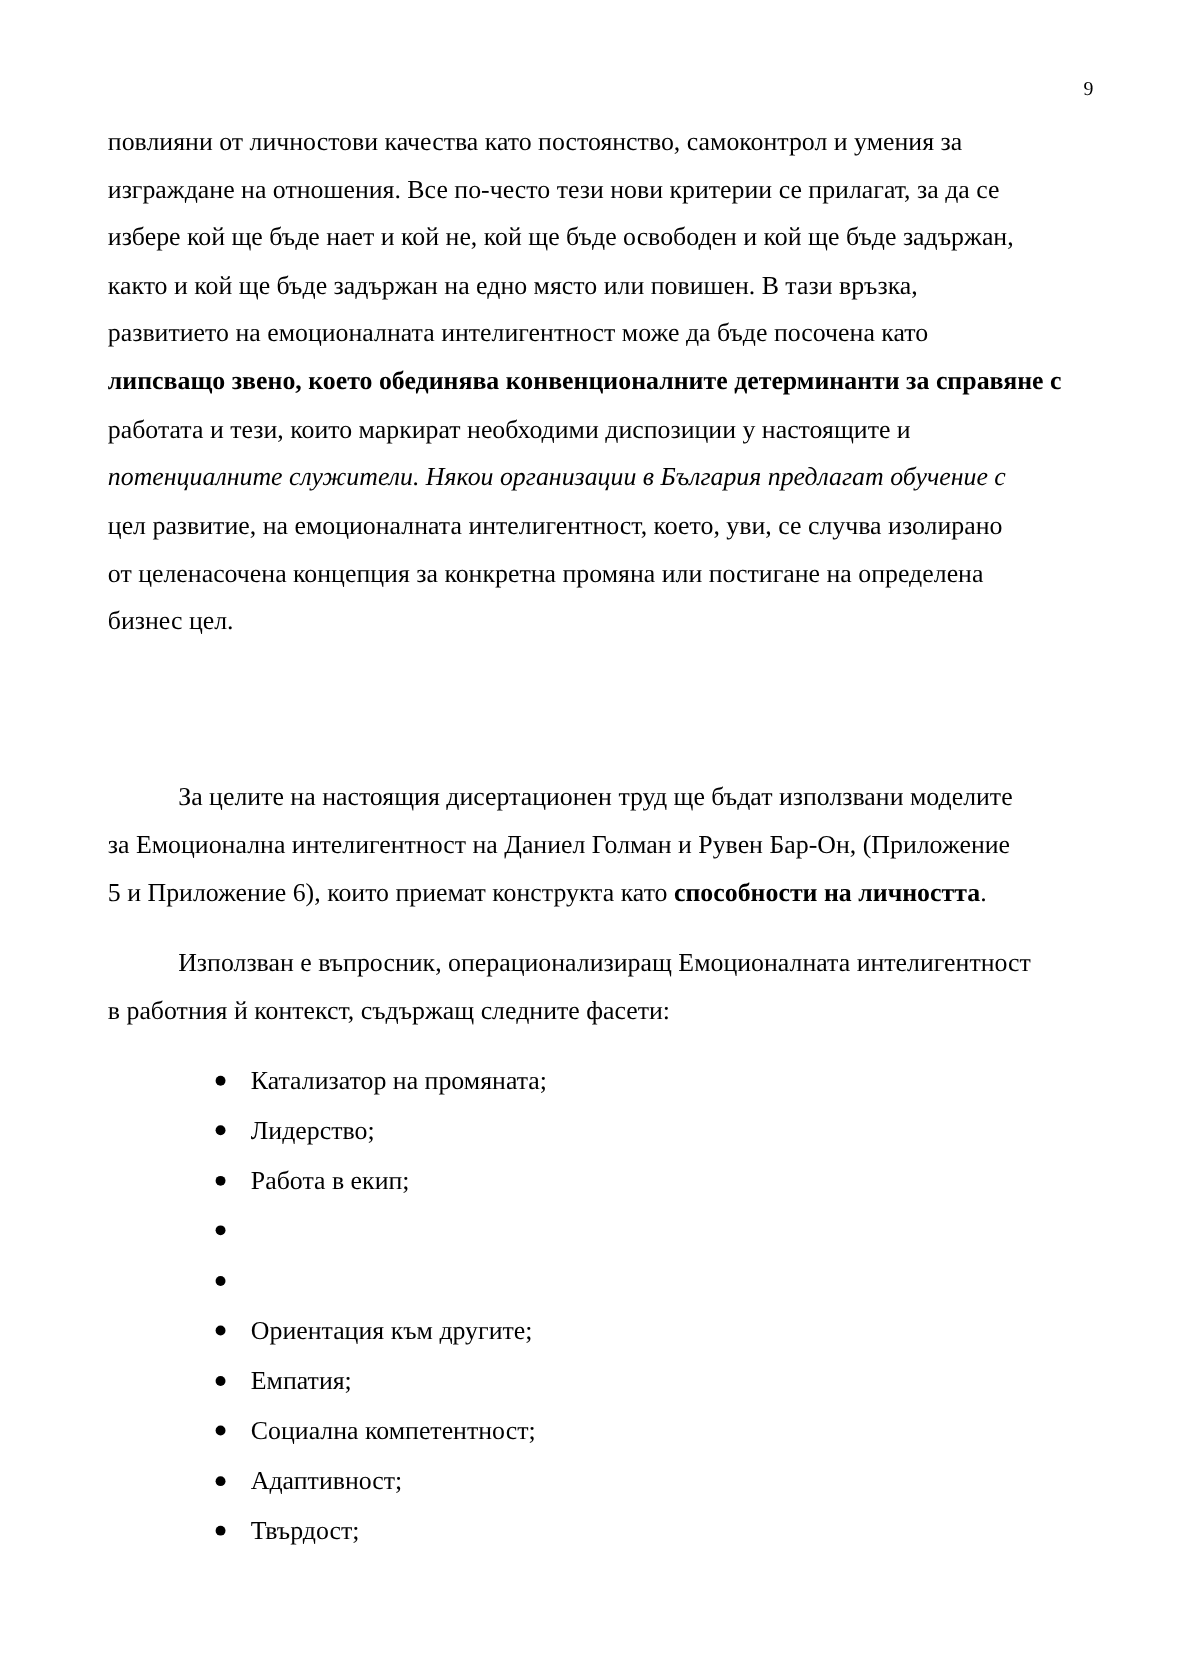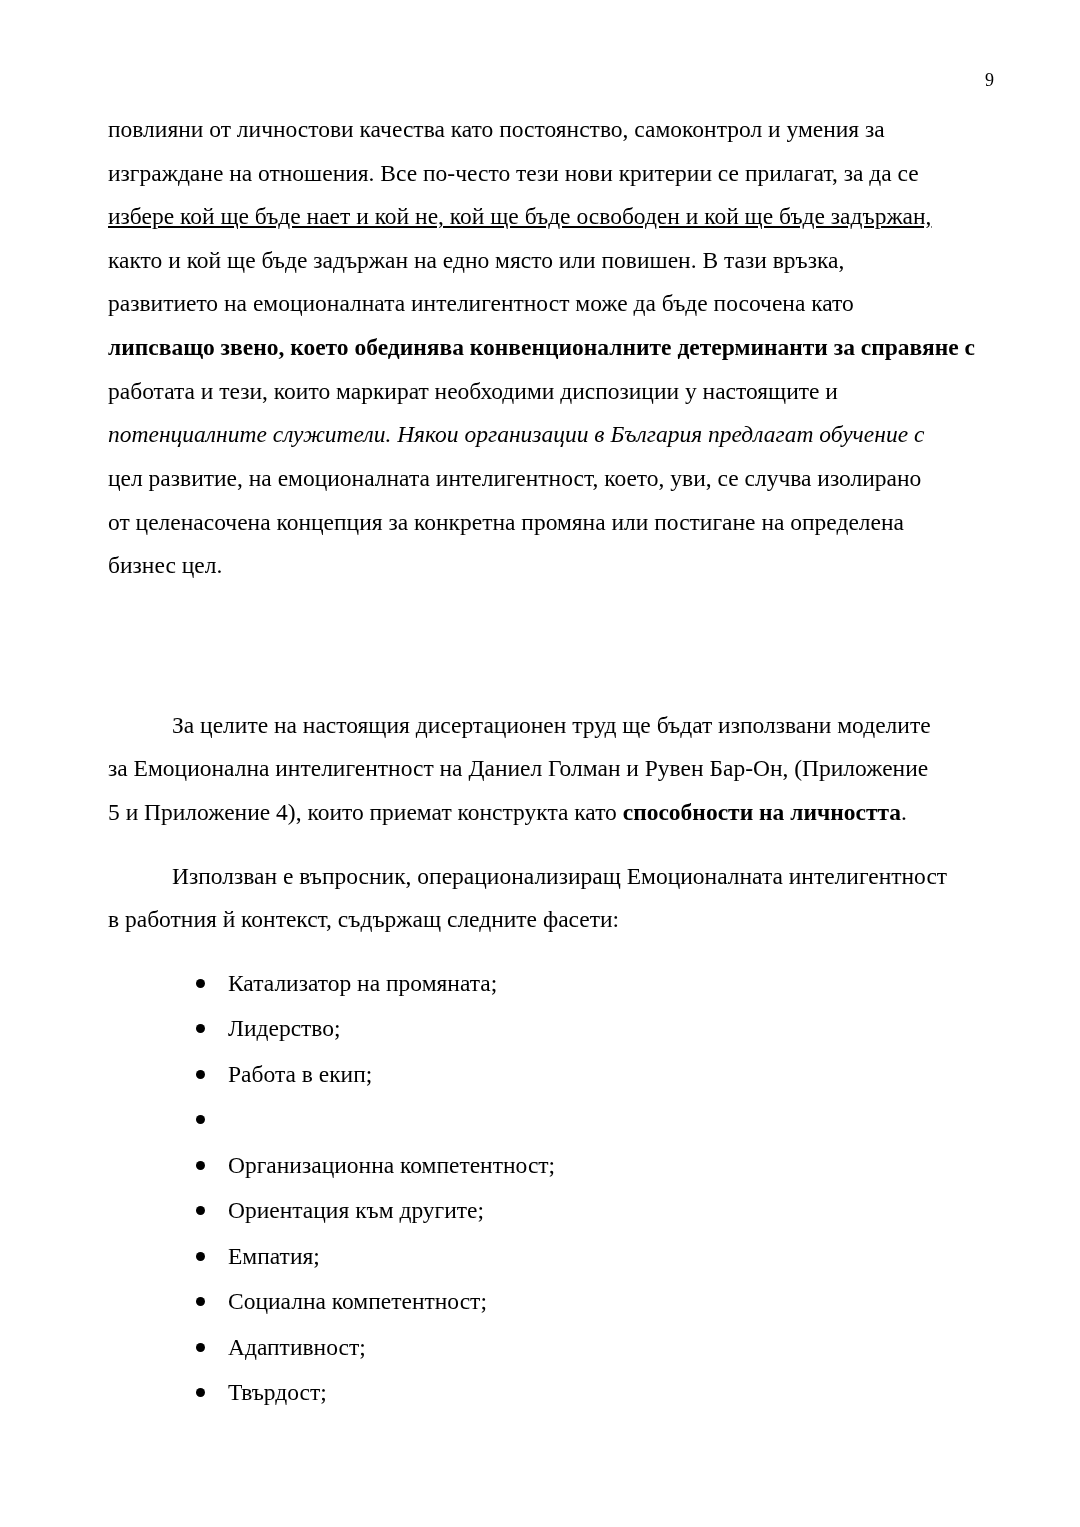--- a/index.html
+++ b/index.html
@@ -1,63 +1,63 @@
 <!DOCTYPE html>
 <html><head>
 <meta charset="utf-8">
 <style>
   html, body { margin: 0; padding: 0; background: #ffffff; }
   body { width: 1080px; height: 1527px; position: relative; overflow: hidden;
          font-family: "Liberation Serif", serif; color: #000; }
   .page-number { position: absolute; top: 68px; right: 86px; font-size: 18px; line-height: 24px; }
   .line { position: absolute; left: 98px; width: 898px; font-size: 23.5px; line-height: 30px;
-          text-align: justify; text-align-last: justify; white-space: nowrap; margin-left: 10px; }
+          text-align: justify; text-align-last: justify; white-space: nowrap; }
   .line.last { text-align-last: left; }
   .line.indent { left: 162px; width: 834px; }
   .bold { font-weight: bold; }
   .bullet-item { position: absolute; left: 196px; font-size: 23.5px; line-height: 30px; white-space: nowrap; }
   .bullet-dot { display: inline-block; width: 9px; height: 9px; border-radius: 50%; background: #000;
                 vertical-align: middle; margin-right: 23px; position: relative; top: -2px; }
 </style>
 </head>
 <body>
 
 <div>
   <div class="page-number">9</div>
 
   <div>
     <div class="line" style="top: 114px; white-space: nowrap; text-align: left; text-align-last: left;">повлияни от личностови качества като постоянство, самоконтрол и умения за</div>
     <div class="line" style="top: 158px; white-space: nowrap; text-align: left; text-align-last: left;">изграждане на отношения. Все по-често тези нови критерии се прилагат, за да се</div>
-    <div class="line" style="top: 201px; white-space: nowrap; text-align: center; text-align-last: left; text-decoration: underline;">избере кой ще бъде нает и кой не, кой ще бъде освободен и кой ще бъде задържан,</div>
+    <div class="line" style="top: 201px; white-space: nowrap; text-align: center; text-align-last: left;">избере кой ще бъде нает и кой не, кой ще бъде освободен и кой ще бъде задържан,</div>
     <div class="line" style="top: 245px; white-space: nowrap; text-align: left; text-align-last: left;">както и кой ще бъде задържан на едно място или повишен. В тази връзка,</div>
     <div class="line" style="top: 288px; white-space: nowrap; text-align: left; text-align-last: left;">развитието на емоционалната интелигентност може да бъде посочена като</div>
     <div class="line" style="top: 332px; white-space: nowrap; text-align: left; text-align-last: left; font-weight: bold;">липсващо звено, което обединява конвенционалните детерминанти за справяне с</div>
     <div class="line" style="top: 376px; white-space: nowrap; text-align: left; text-align-last: left;">работата и тези, които маркират необходими диспозиции у настоящите и</div>
     <div class="line" style="top: 419px; white-space: nowrap; text-align: center; text-align-last: left; font-style: italic;">потенциалните служители. Някои организации в България предлагат обучение с</div>
     <div class="line" style="top: 463px; white-space: nowrap; text-align: left; text-align-last: left;">цел развитие, на емоционалната интелигентност,  което, уви, се случва изолирано</div>
     <div class="line" style="top: 507px; white-space: nowrap; text-align: right; text-align-last: left;">от целенасочена концепция за конкретна промяна или постигане на определена</div>
     <div class="line last" style="top:550px">бизнес цел.</div>
   </div>
 
   <div>
     <div class="line indent" style="top: 710px; white-space: nowrap; text-align: center; text-align-last: left;">За целите на настоящия дисертационен труд ще бъдат използвани моделите</div>
     <div class="line" style="top: 753px; white-space: nowrap; text-align: right; text-align-last: left;">за Емоционална интелигентност на Даниел Голман и Рувен Бар-Он, (Приложение</div>
-    <div class="line last" style="top:797px"><span>5 и Приложение 4), които приемат конструкта като </span><span class="bold">способности на личността</span><span>.</span></div>
+    <div class="line last" style="top:797px"><span>5 и Приложение 6), които приемат конструкта като </span><span class="bold">способности на личността</span><span>.</span></div>
   </div>
 
   <div>
     <div class="line indent" style="top: 861px; white-space: nowrap; text-align: left; text-align-last: left;">Използван е въпросник, операционализиращ Емоционалната интелигентност</div>
     <div class="line last" style="top:904px">в работния й контекст, съдържащ следните фасети:</div>
   </div>
 
   <div>
     <div class="bullet-item" style="top:968px"><span class="bullet-dot"></span><span>Катализатор на промяната;</span></div>
     <div class="bullet-item" style="top:1013px"><span class="bullet-dot"></span><span>Лидерство;</span></div>
     <div class="bullet-item" style="top:1059px"><span class="bullet-dot"></span><span>Работа в екип;</span></div>
     <div class="bullet-item" style="top:1104px"><span class="bullet-dot"></span></div>
-    <div class="bullet-item" style="top:1150px"><span class="bullet-dot"></span><span>Организационна компетентност;</span></div>
+    <div class="bullet-item" style="top:1150px"><span class="bullet-dot"></span></div>
     <div class="bullet-item" style="top:1195px"><span class="bullet-dot"></span><span>Ориентация към другите;</span></div>
     <div class="bullet-item" style="top:1241px"><span class="bullet-dot"></span><span>Емпатия;</span></div>
     <div class="bullet-item" style="top:1286px"><span class="bullet-dot"></span><span>Социална компетентност;</span></div>
     <div class="bullet-item" style="top:1332px"><span class="bullet-dot"></span><span>Адаптивност;</span></div>
     <div class="bullet-item" style="top:1377px"><span class="bullet-dot"></span><span>Твърдост;</span></div>
   </div>
 </div>
 
 </body></html>

